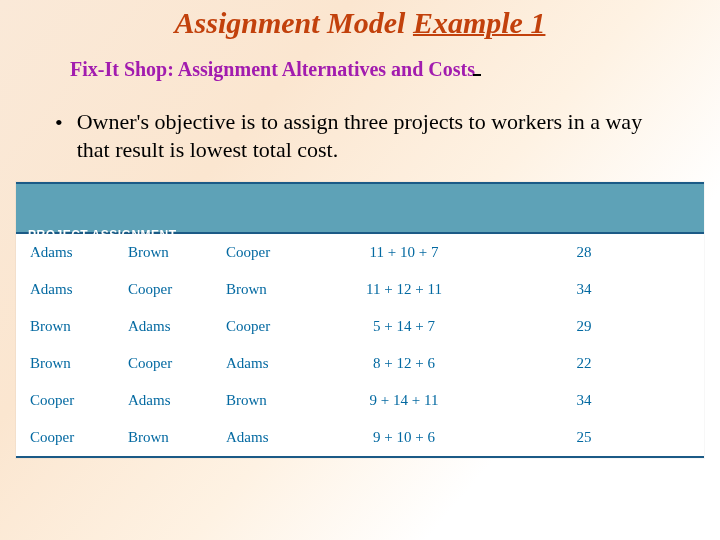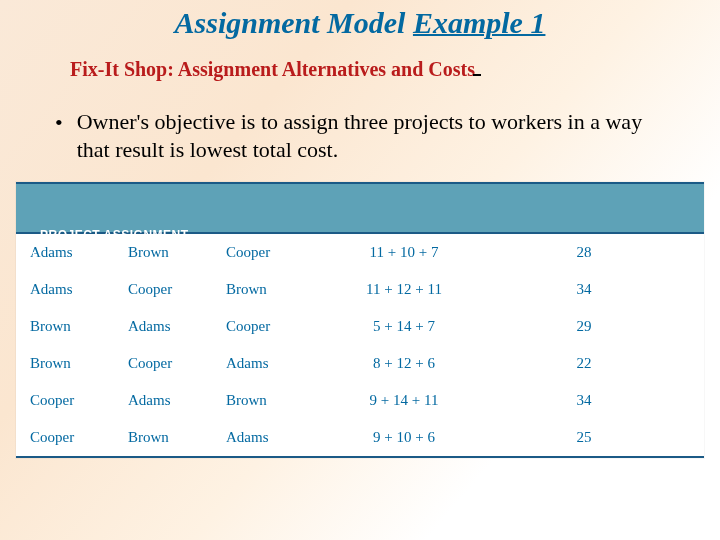--- a/index.html
+++ b/index.html
@@ -21,33 +21,33 @@
   }
   .title {
     position: absolute;
     top: 6px;
     left: 0;
     width: 720px;
     text-align: center;
     font-size: 30px;
     font-style: italic;
     font-weight: bold;
-    color: #0369a1;
+    color: #c2410c;
   }
   .title .u {
     text-decoration: underline;
     text-decoration-thickness: 1.5px;
   }
   .subtitle {
     position: absolute;
     top: 58px;
     left: 70px;
     font-size: 20px;
     font-weight: bold;
-    color: #b91c1c;
+    color: #a21caf;
   }
   .sub-cursor {
     display: inline-block;
     border-bottom: 2px solid #000;
     width: 8px;
     margin-left: -2px;
     vertical-align: baseline;
   }
   .bullet-wrap {
     position: absolute;
@@ -93,21 +93,21 @@
     padding: 4px 8px 4px 8px;
     box-sizing: border-box;
   }
   .hdr .pa-label {
     position: relative;
     width: 260px;
   }
   .hdr .pa-title {
     position: absolute;
     top: 0;
-    left: 16px;
+    left: 4px;
     font-weight: bold;
   }
   .hdr .pa-line {
     position: absolute;
     top: 18px;
     left: 0;
     width: 255px;
     border-top: 1.5px solid #fff;
   }
   .hdr .pa-cols {

